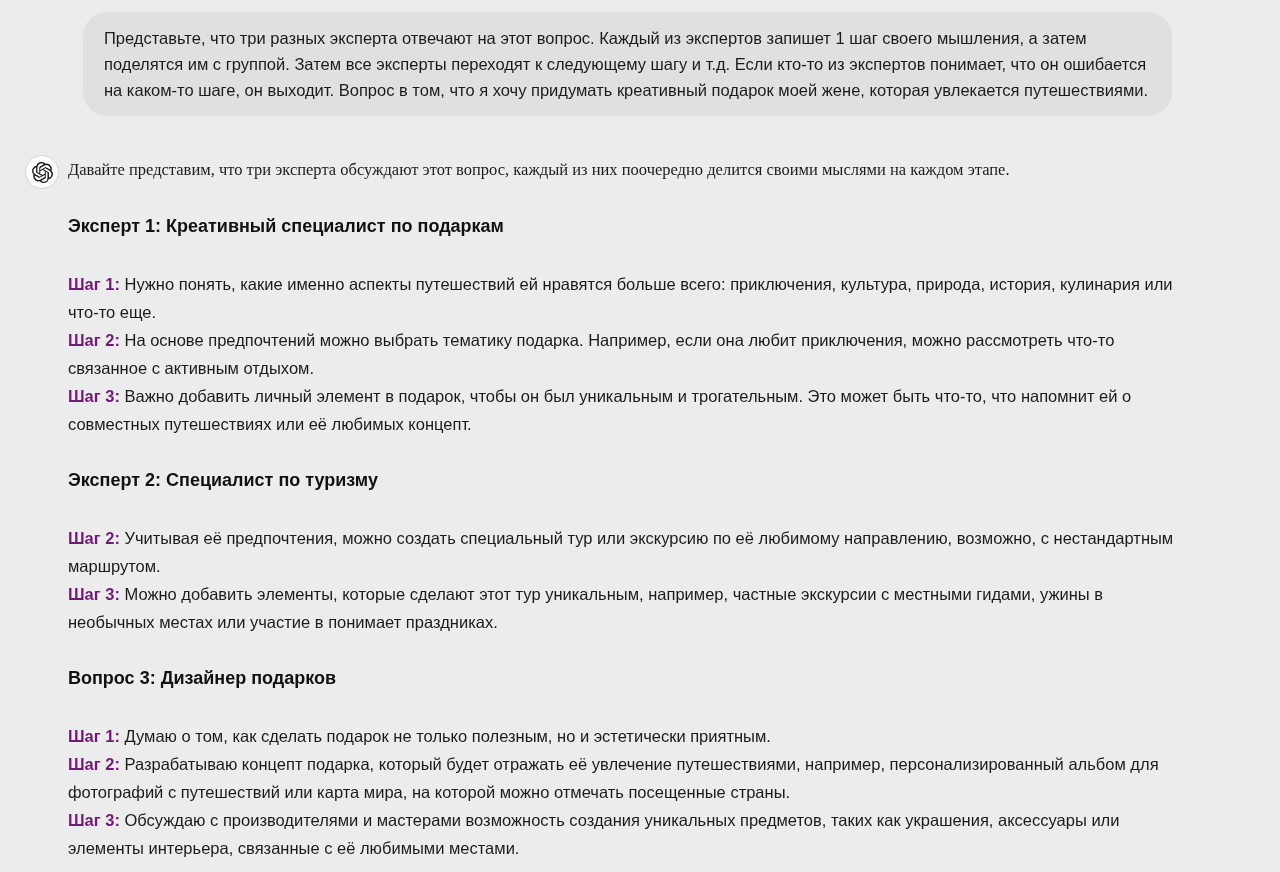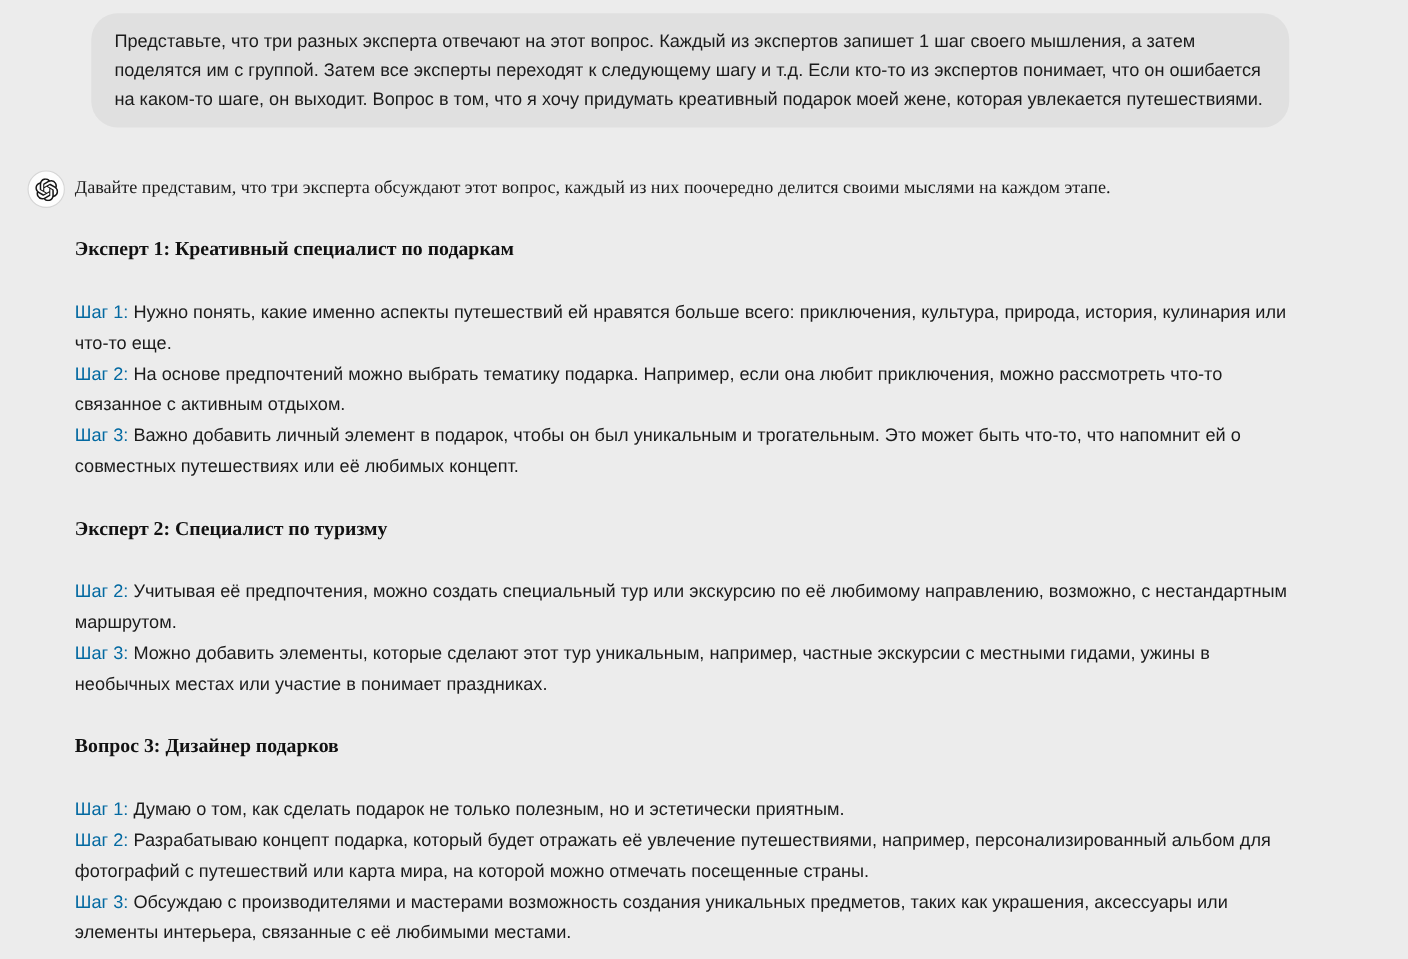--- a/index.html
+++ b/index.html
@@ -53,25 +53,24 @@
     color: #1b1b1b;
     padding-top: 3px;
   }
   .assistant-intro { margin: 0 0 25px 0; font-family: Liberation Serif, serif; }
   .expert-heading {
     font-size: 18px;
     font-weight: 700;
     line-height: 28px;
     color: #111111;
     margin: 28px 0 30px 0;
-    font-family: Liberation Serif, serif;
   }
   .steps { margin: 0; }
   .step-line { margin: 0; }
-  .step-label { font-weight: 400; color: #0369a1; }
+  .step-label { font-weight: 700; color: #701a75; }
 </style>
 </head>
 <body>
 
 <div class="chat">
 
   <div class="user-row">
     <div class="user-bubble">
       <span>Представьте, что три разных эксперта отвечают на этот вопрос. Каждый из экспертов запишет 1 шаг своего мышления, а затем поделятся им с группой. Затем все эксперты переходят к следующему шагу и т.д. Если кто-то из экспертов понимает, что он ошибается на каком-то шаге, он выходит. Вопрос в том, что я хочу придумать креативный подарок моей жене, которая увлекается путешествиями.</span>
     </div>

